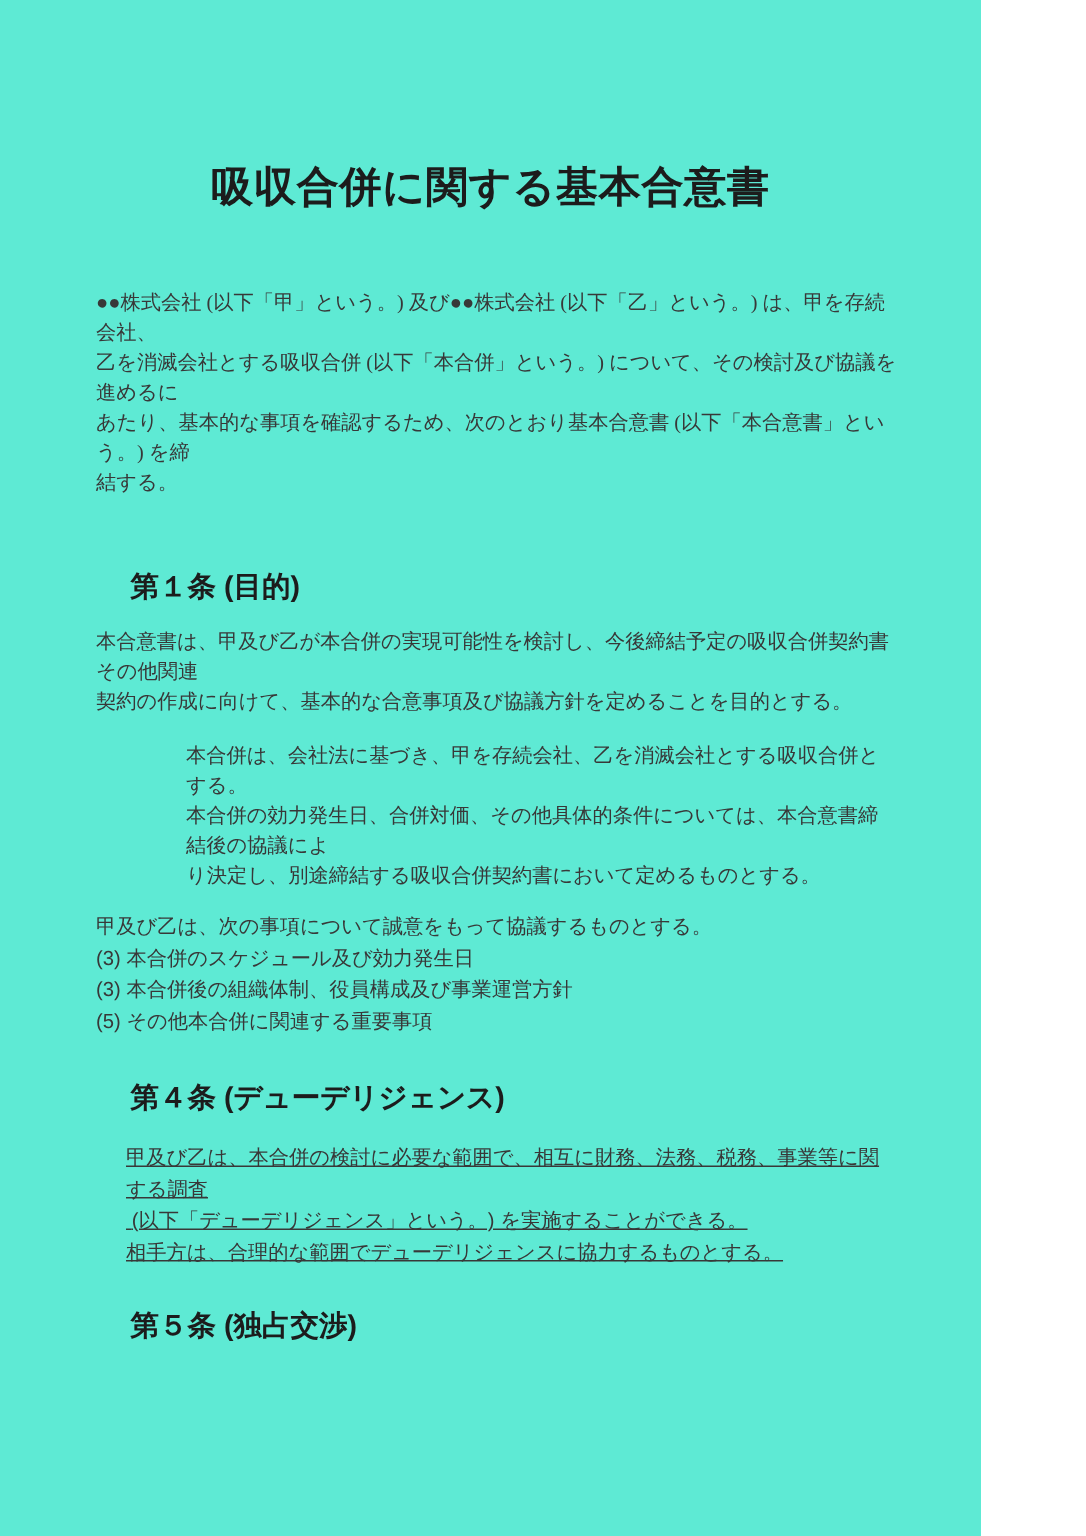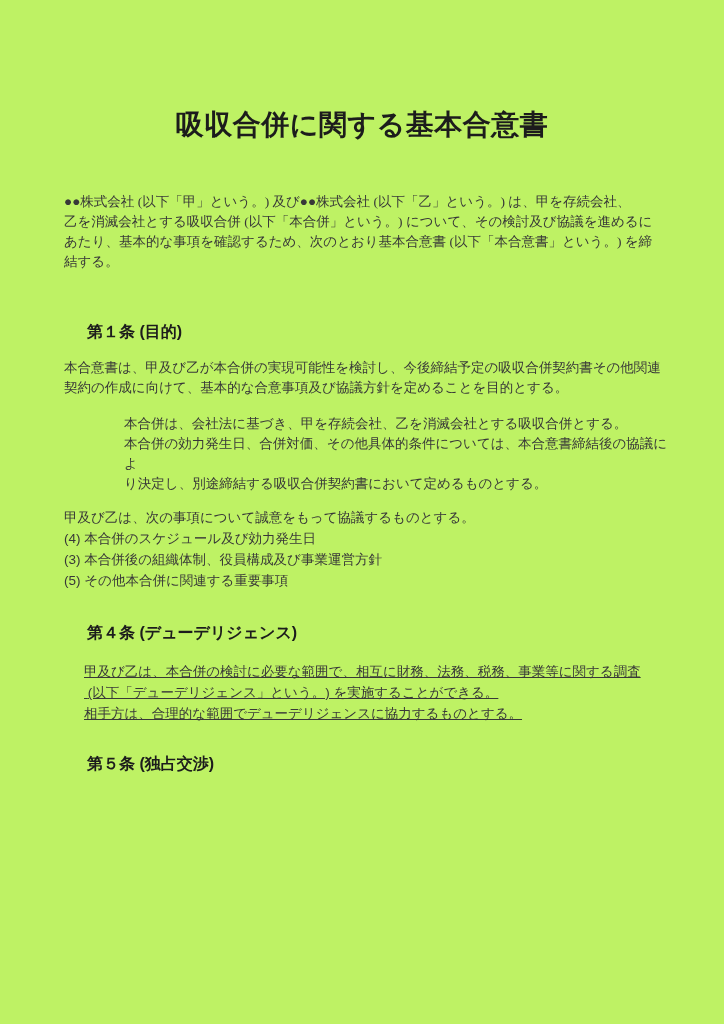--- a/index.html
+++ b/index.html
@@ -2,23 +2,23 @@
 <html lang="ja"><head>
 <meta charset="utf-8">
 <style>
   html, body { margin: 0; padding: 0; }
   body {
     background: #ffffff;
     font-family: "Liberation Sans", "DejaVu Sans", sans-serif;
   }
   .page {
     position: relative;
-    width: 724px;
+    width: 654px;
     height: 1024px;
-    background: #bef264;
+    background: #5eead4;
     overflow: hidden;
     box-sizing: border-box;
     padding-top: 106px;
     color: #383838;
   }
   .doc-title {
     margin: 0;
     text-align: center;
     font-size: 28px;
     line-height: 38px;
@@ -29,21 +29,21 @@
   .para {
     margin: 0 56px 0 64px;
     font-size: 13.5px;
     line-height: 20px;
     color: #383838;
     white-space: pre-wrap;
   }
   .intro { margin-top: 48px; font-family: Liberation Serif, serif; }
   .article-heading {
     margin: 4px 0 0 87px;
-    font-size: 16px;
+    font-size: 19px;
     line-height: 28px;
     font-weight: 700;
     color: #1c1c1c;
   }
   .h-1 { margin-top: 46px; }
   .b-1 { margin-top: 12px; }
   .h-2 { margin-top: 44px; }
   .b-2 { margin-top: 16px; margin-left: 124px; }
   .h-3 { margin-top: 24px; }
   .b-3 { margin-top: 14px; }
@@ -73,21 +73,21 @@
 
   <section>
     <p class="para b-2">本合併は、会社法に基づき、甲を存続会社、乙を消滅会社とする吸収合併とする。
 本合併の効力発生日、合併対価、その他具体的条件については、本合意書締結後の協議によ
 り決定し、別途締結する吸収合併契約書において定めるものとする。</p>
   </section>
 
   <section>
     <p class="para b-3">甲及び乙は、次の事項について誠意をもって協議するものとする。</p>
     <div class="list">
-      <div class="list-item">(4) 本合併のスケジュール及び効力発生日</div>
+      <div class="list-item">(3) 本合併のスケジュール及び効力発生日</div>
       <div class="list-item">(3) 本合併後の組織体制、役員構成及び事業運営方針</div>
       <div class="list-item">(5) その他本合併に関連する重要事項</div>
     </div>
   </section>
 
   <section>
     <h2 class="article-heading h-4">第４条 (デューデリジェンス)</h2>
     <p class="para b-4">甲及び乙は、本合併の検討に必要な範囲で、相互に財務、法務、税務、事業等に関する調査
  (以下「デューデリジェンス」という。) を実施することができる。
 相手方は、合理的な範囲でデューデリジェンスに協力するものとする。</p>

